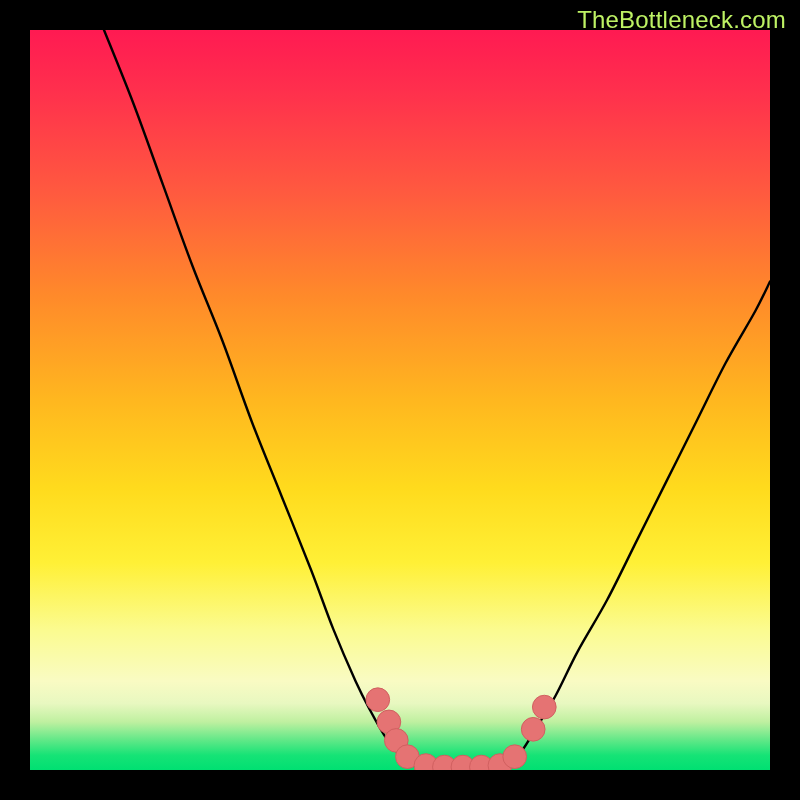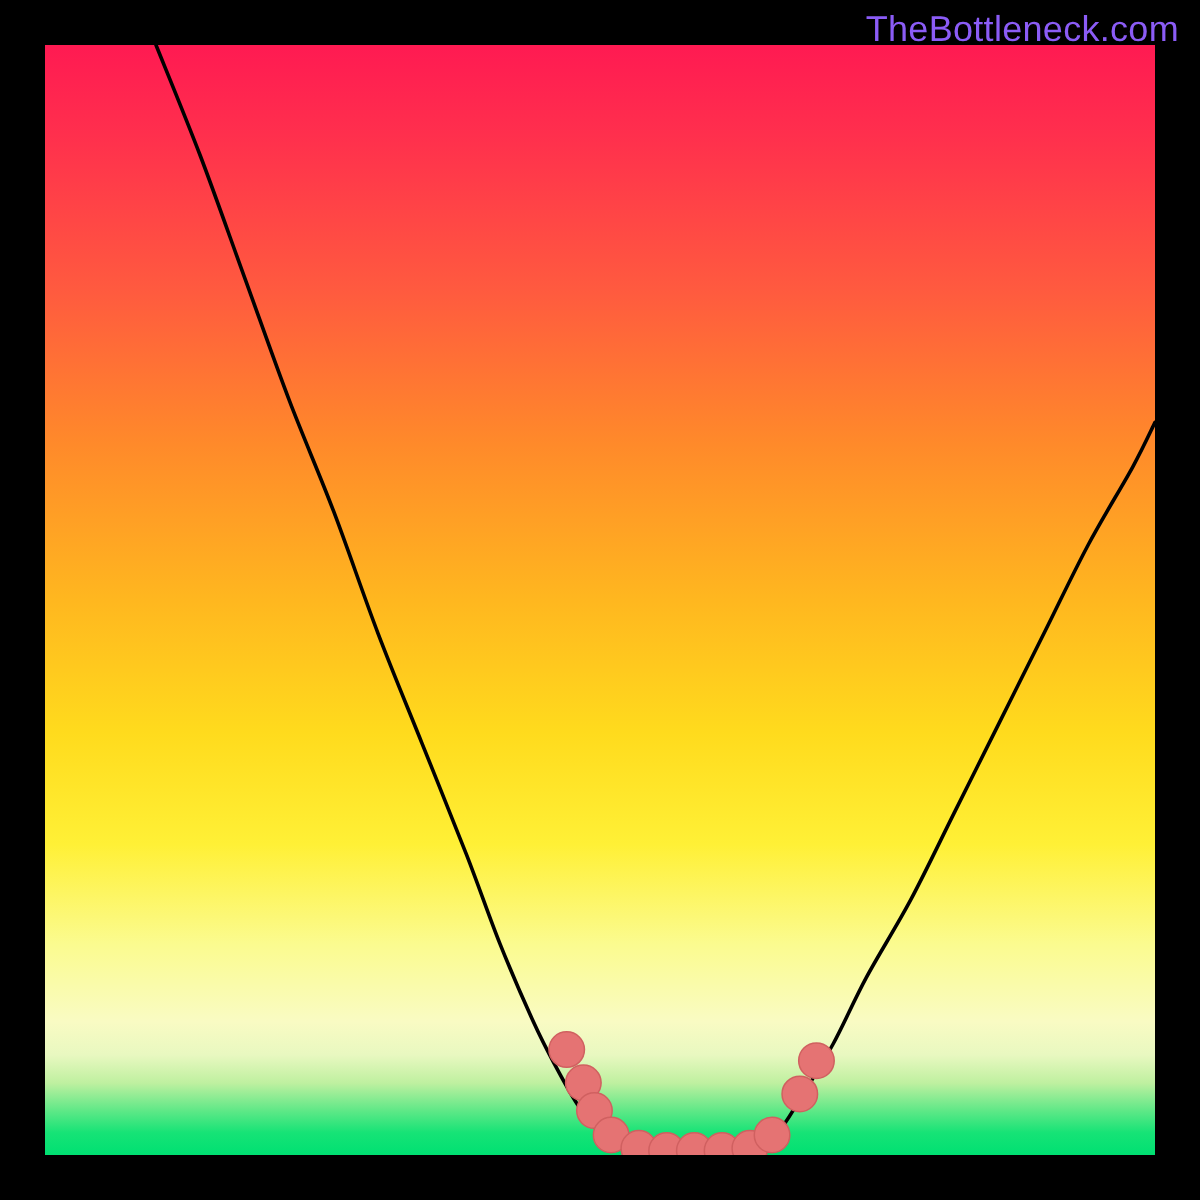--- a/index.html
+++ b/index.html
@@ -14,21 +14,21 @@
   .frame {
     position: relative;
     width: 800px;
     height: 800px;
     background: #000;
   }
   .watermark {
     position: absolute;
     top: 6px;
     right: 14px;
-    color: #8b5cf6;
+    color: #bef264;
     font-size: 24px;
     font-weight: 400;
     letter-spacing: 0.2px;
     z-index: 10;
   }
   .plot-area {
     position: absolute;
     left: 30px;
     top: 30px;
     width: 740px;

